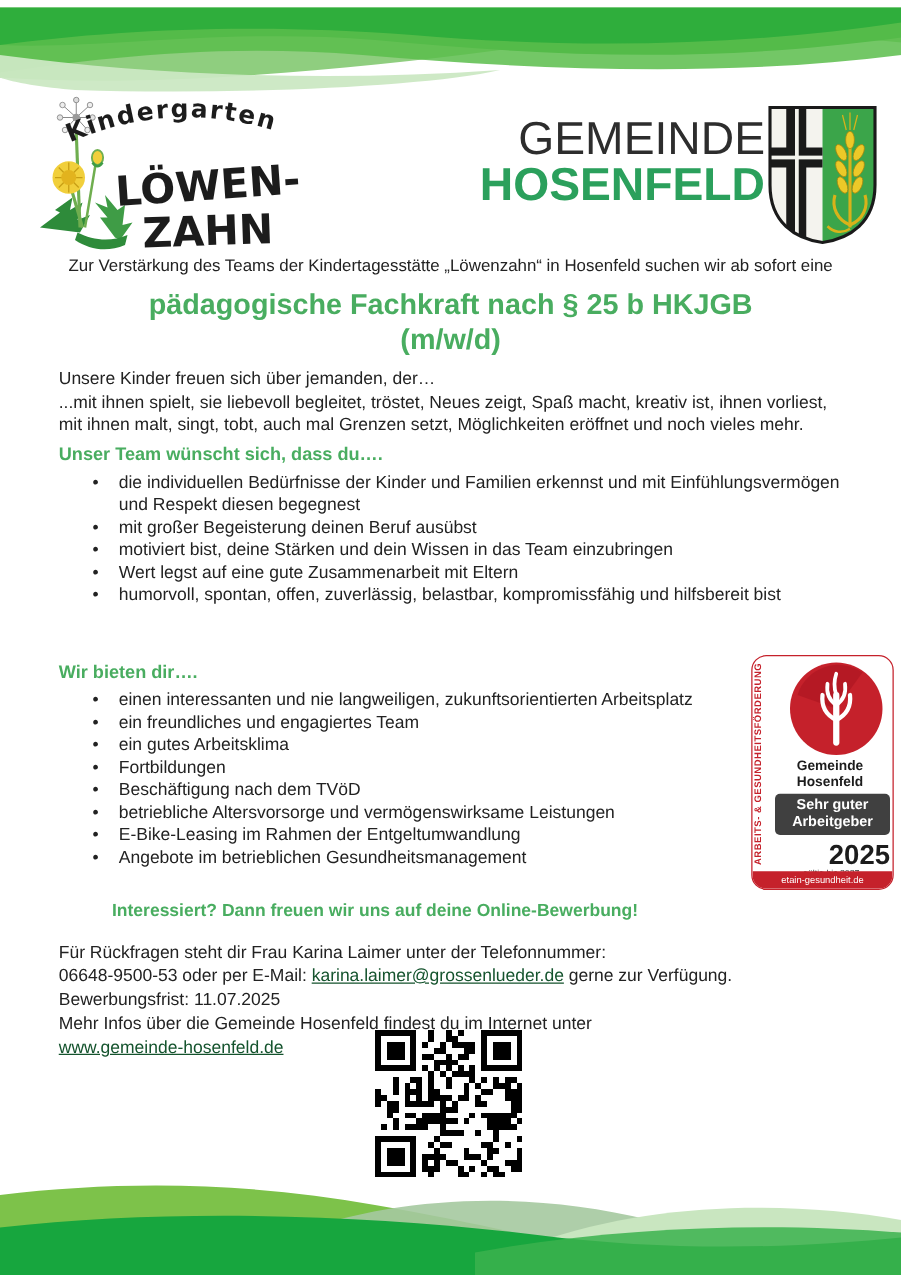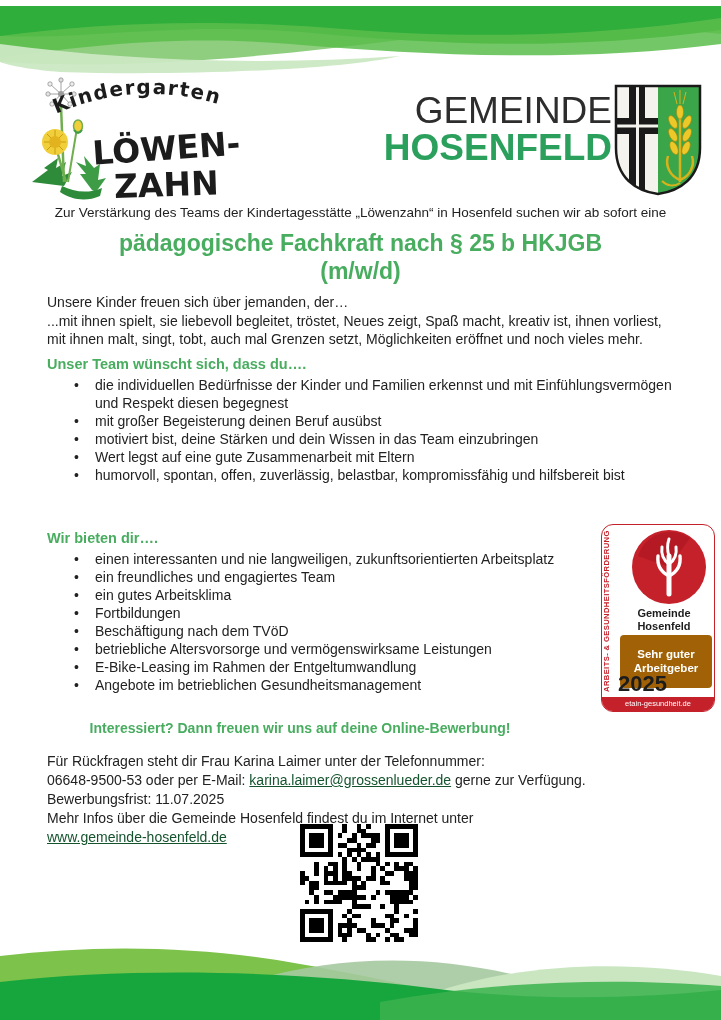--- a/index.html
+++ b/index.html
@@ -33,23 +33,23 @@
   
   .badge{position:absolute;left:601px;top:524px;width:114px;height:188px;background:#fff;
     border:1.5px solid #c5212b;border-radius:12px;box-sizing:border-box;overflow:hidden;}
   .badge-vert{position:absolute;left:0px;top:2px;bottom:16px;width:16px;
     writing-mode:vertical-rl;transform:rotate(180deg);
     font-size:7.6px;font-weight:bold;color:#c5212b;letter-spacing:0.4px;text-align:center;white-space:nowrap;}
   .badge-circle{position:absolute;left:30px;top:5px;width:74px;height:74px;border-radius:50%;
     background:#c5212b;overflow:hidden;}
   .badge-org{position:absolute;left:16px;top:82px;width:92px;text-align:center;
     font-size:11px;font-weight:bold;color:#1c1c1c;line-height:12.5px;}
-  .badge-award{position:absolute;left:18px;top:110px;width:92px;background:#a16207;border-radius:4px;
-    text-align:center;color:#fff;font-size:11.5px;font-weight:bold;line-height:13.5px;padding:13px 0;}
-  .badge-year{position:absolute;left:16px;top:146px;width:94px;text-align:left;
+  .badge-award{position:absolute;left:18px;top:110px;width:92px;background:#404040;border-radius:4px;
+    text-align:center;color:#fff;font-size:11.5px;font-weight:bold;line-height:13.5px;padding:3px 0;}
+  .badge-year{position:absolute;left:16px;top:146px;width:94px;text-align:right;
     font-size:22px;font-weight:bold;color:#1c1c1c;}
   .badge-valid{position:absolute;left:16px;top:171px;width:94px;text-align:center;
     font-size:7px;color:#333;}
   .badge-site{position:absolute;left:0;right:0;bottom:0;height:14px;background:#c5212b;
     color:#fff;font-size:7.5px;text-align:center;line-height:14px;}
   
   .cta{position:absolute;left:0;top:720px;width:600px;text-align:center;
     font-size:14px;font-weight:bold;color:#49ad60;}
   .contact{position:absolute;left:47px;top:752px;width:640px;font-size:14px;line-height:19px;color:#222;}
   a.doclink{color:#14532d;text-decoration:underline;cursor:pointer;}

